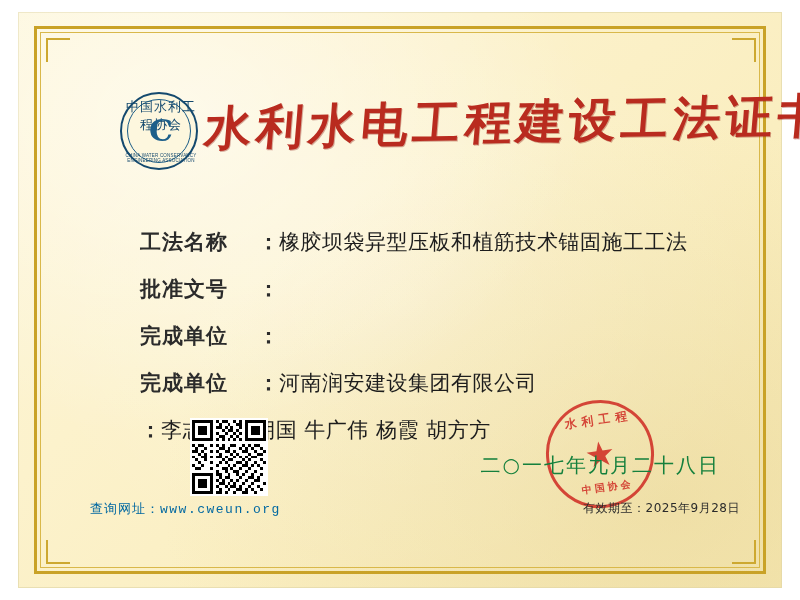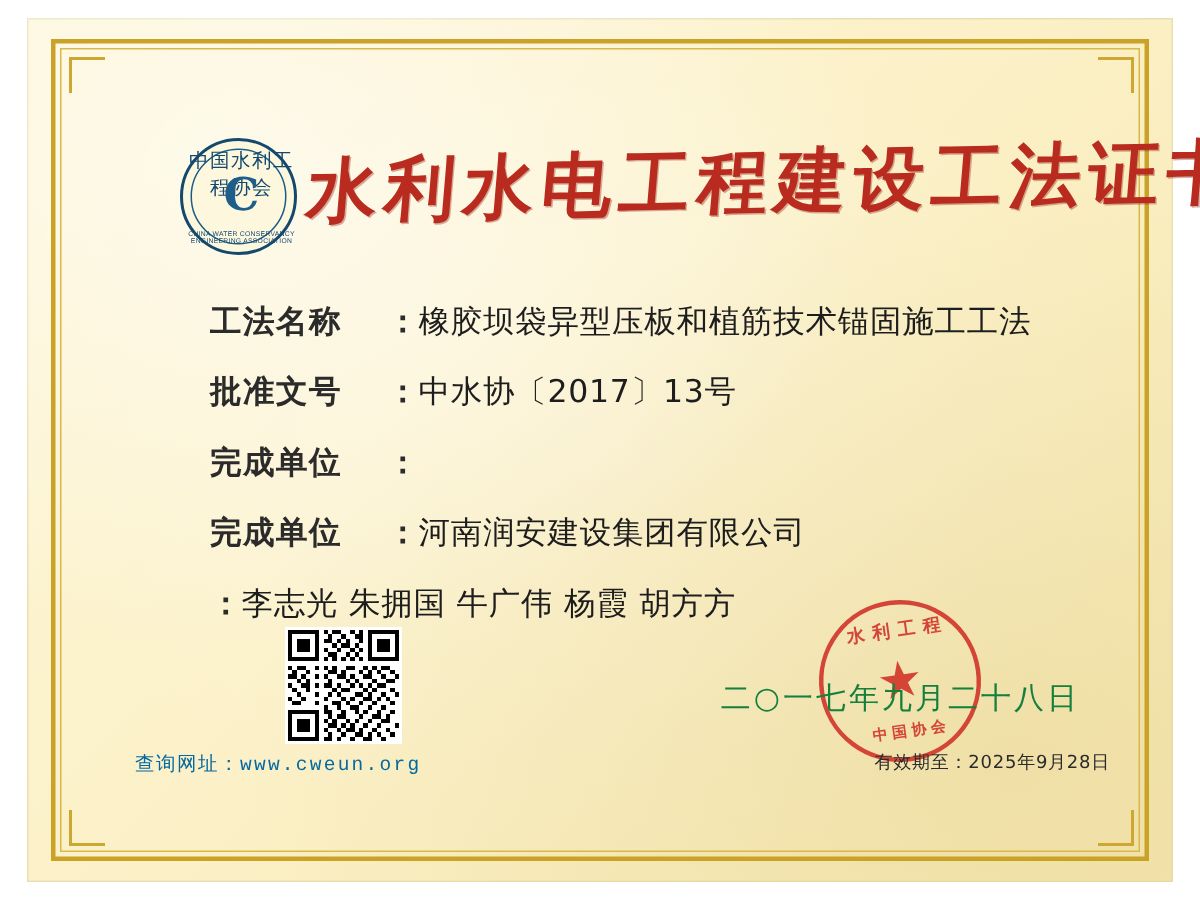--- a/index.html
+++ b/index.html
@@ -140,21 +140,21 @@
     line-height: 70px;
     transform: skewX(-6deg) rotate(-1.2deg);
     text-shadow: 1px 1px 0 rgba(140,25,15,0.35);
     white-space: nowrap;
   }
 
   
   .fields {
     position: absolute;
     left: 140px;
-    top: 200px;
+    top: 228px;
     width: 560px;
   }
   .field-row {
     display: flex;
     align-items: baseline;
     margin-bottom: 13px;
     height: 34px;
   }
   .field-label {
     width: 118px;
@@ -318,21 +318,20 @@
 
     <div class="field-row">
       <div class="field-label">工法名称</div>
       <div class="field-colon">：</div>
       <div class="field-value">橡胶坝袋异型压板和植筋技术锚固施工工法</div>
     </div>
 
     <div class="field-row">
       <div class="field-label">批准文号</div>
       <div class="field-colon">：</div>
-      <div class="field-value">中水协〔2017〕13号</div>
     </div>
 
     <div class="field-row">
       <div class="field-label">完成单位</div>
       <div class="field-colon">：</div>
     </div>
 
     <div class="field-row">
       <div class="field-label">完成单位</div>
       <div class="field-colon">：</div>

